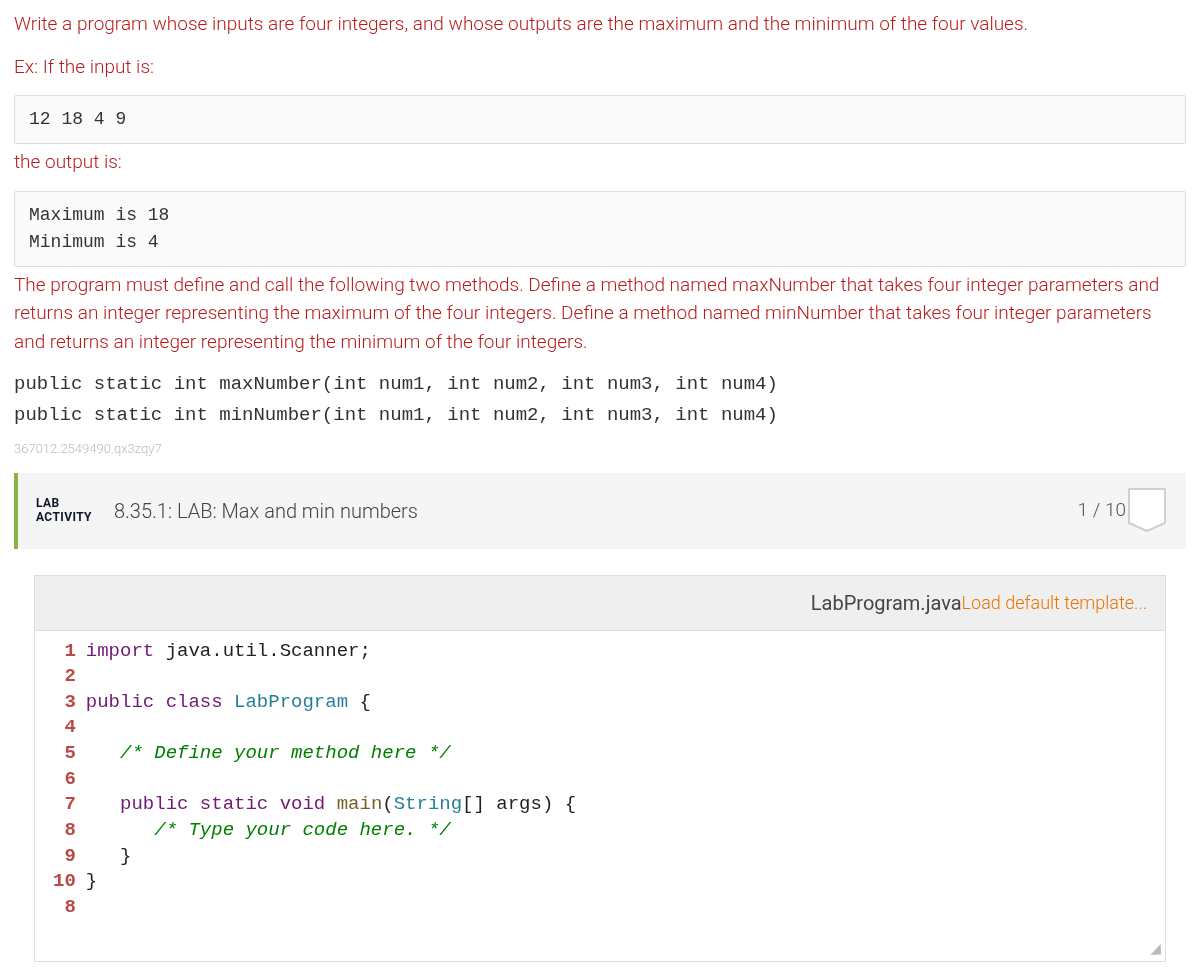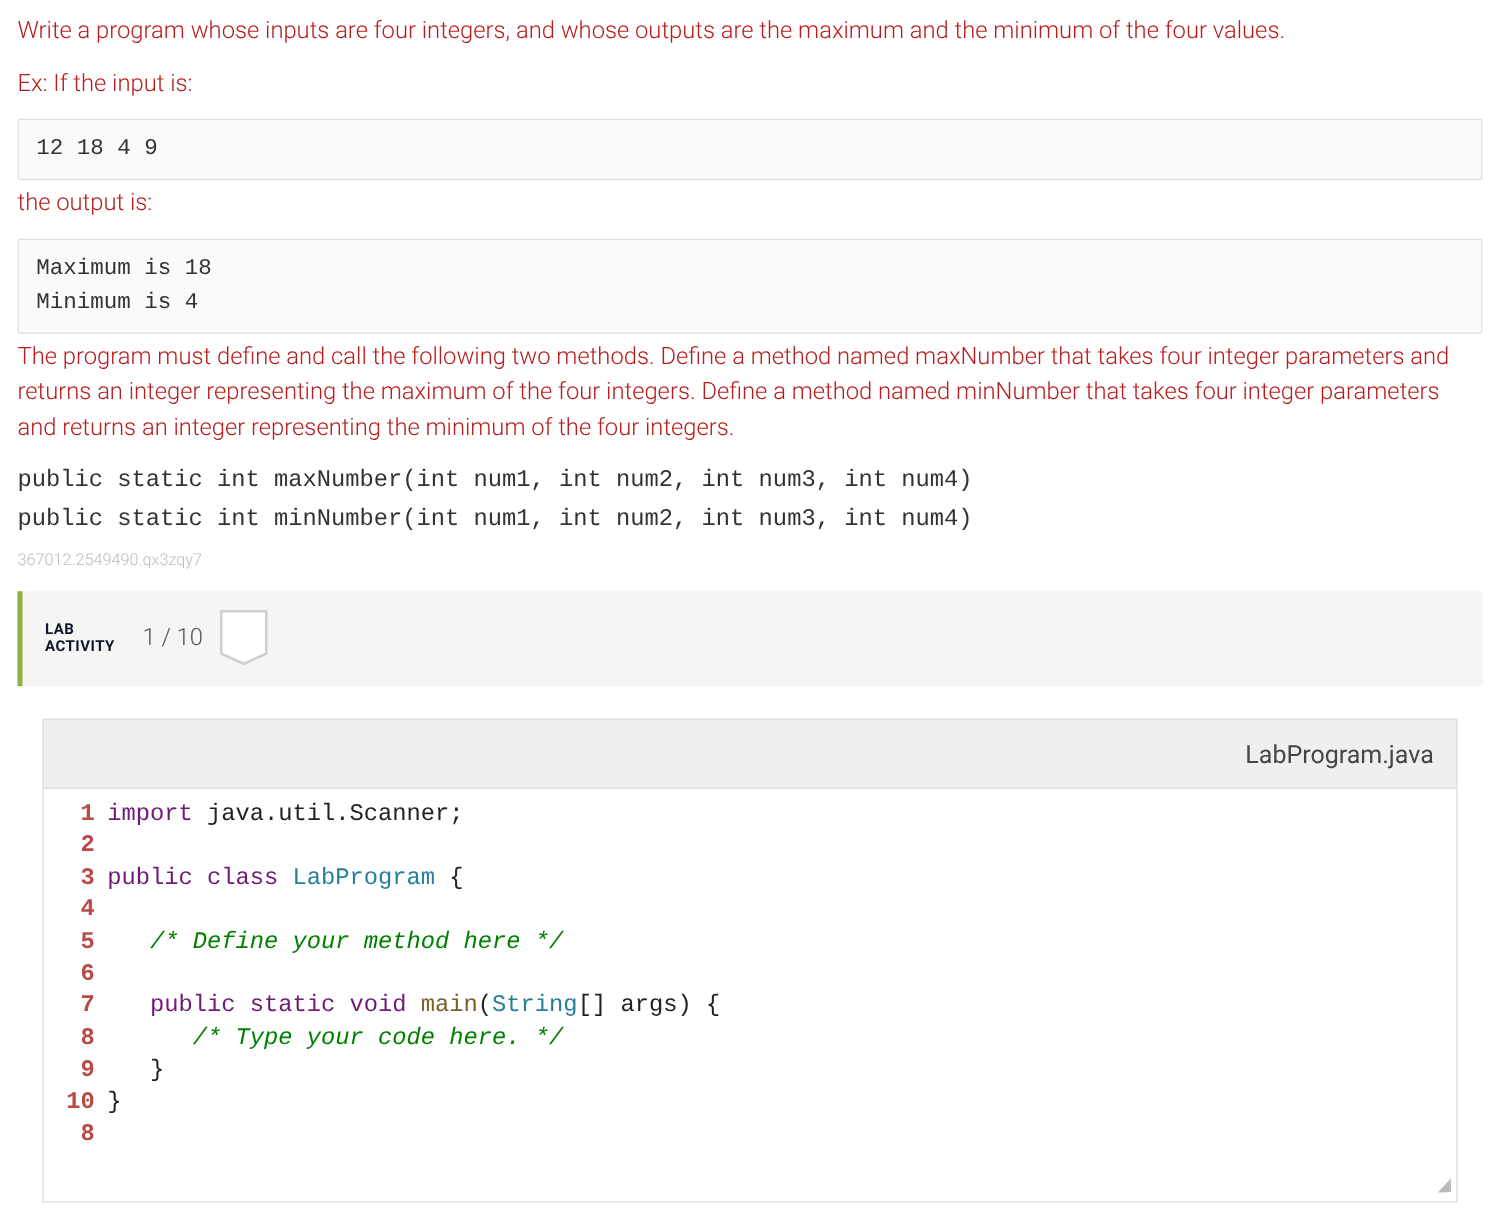--- a/index.html
+++ b/index.html
@@ -55,21 +55,20 @@
   }
   .lab-title {
     font-size: 20px;
     font-weight: 300;
     color: #444;
     flex: 1;
   }
   .score {
     font-size: 19px;
     color: #555;
-    margin-right: 12px;
     font-weight: 300;
   }
   .ribbon {
     width: 42px;
     height: 48px;
     position: relative;
   }
   .ribbon svg { width: 100%; height: 100%; }
   .file-header {
     background: #efefef;
@@ -145,30 +144,32 @@
 <p class="prompt-text">The program must define and call the following two methods. Define a method named maxNumber that takes four integer parameters and returns an integer representing the maximum of the four integers. Define a method named minNumber that takes four integer parameters and returns an integer representing the minimum of the four integers.</p>
 <div class="method-sig">public static int maxNumber(int num1, int num2, int num3, int num4)</div>
 <div class="method-sig">public static int minNumber(int num1, int num2, int num3, int num4)</div>
 <div class="tiny-id">367012.2549490.qx3zqy7</div>
 
 <div class="lab-block">
   <div class="lab-label">
     <div>LAB</div>
     <div>ACTIVITY</div>
   </div>
+  <div class="lab-title">8.35.1: LAB: Max and min numbers</div>
   <div class="score">1 / 10</div>
   <div class="ribbon">
     <svg viewBox="0 0 40 48">
       <path d="M2 2 H38 V36 L20 44 L2 36 Z" fill="#ffffff" stroke="#cfcfcf" stroke-width="2" stroke-linejoin="round"></path>
     </svg>
   </div>
 </div>
 
 <div class="file-header">
   <div class="file-name">LabProgram.java</div>
+  <div class="load-template">Load default template...</div>
 </div>
 
 <div class="editor-wrap">
   <div class="editor">
     <div class="gutter" id="gutter">
         <div>1</div>
         <div>2</div>
         <div>3</div>
         <div>4</div>
         <div>5</div>

